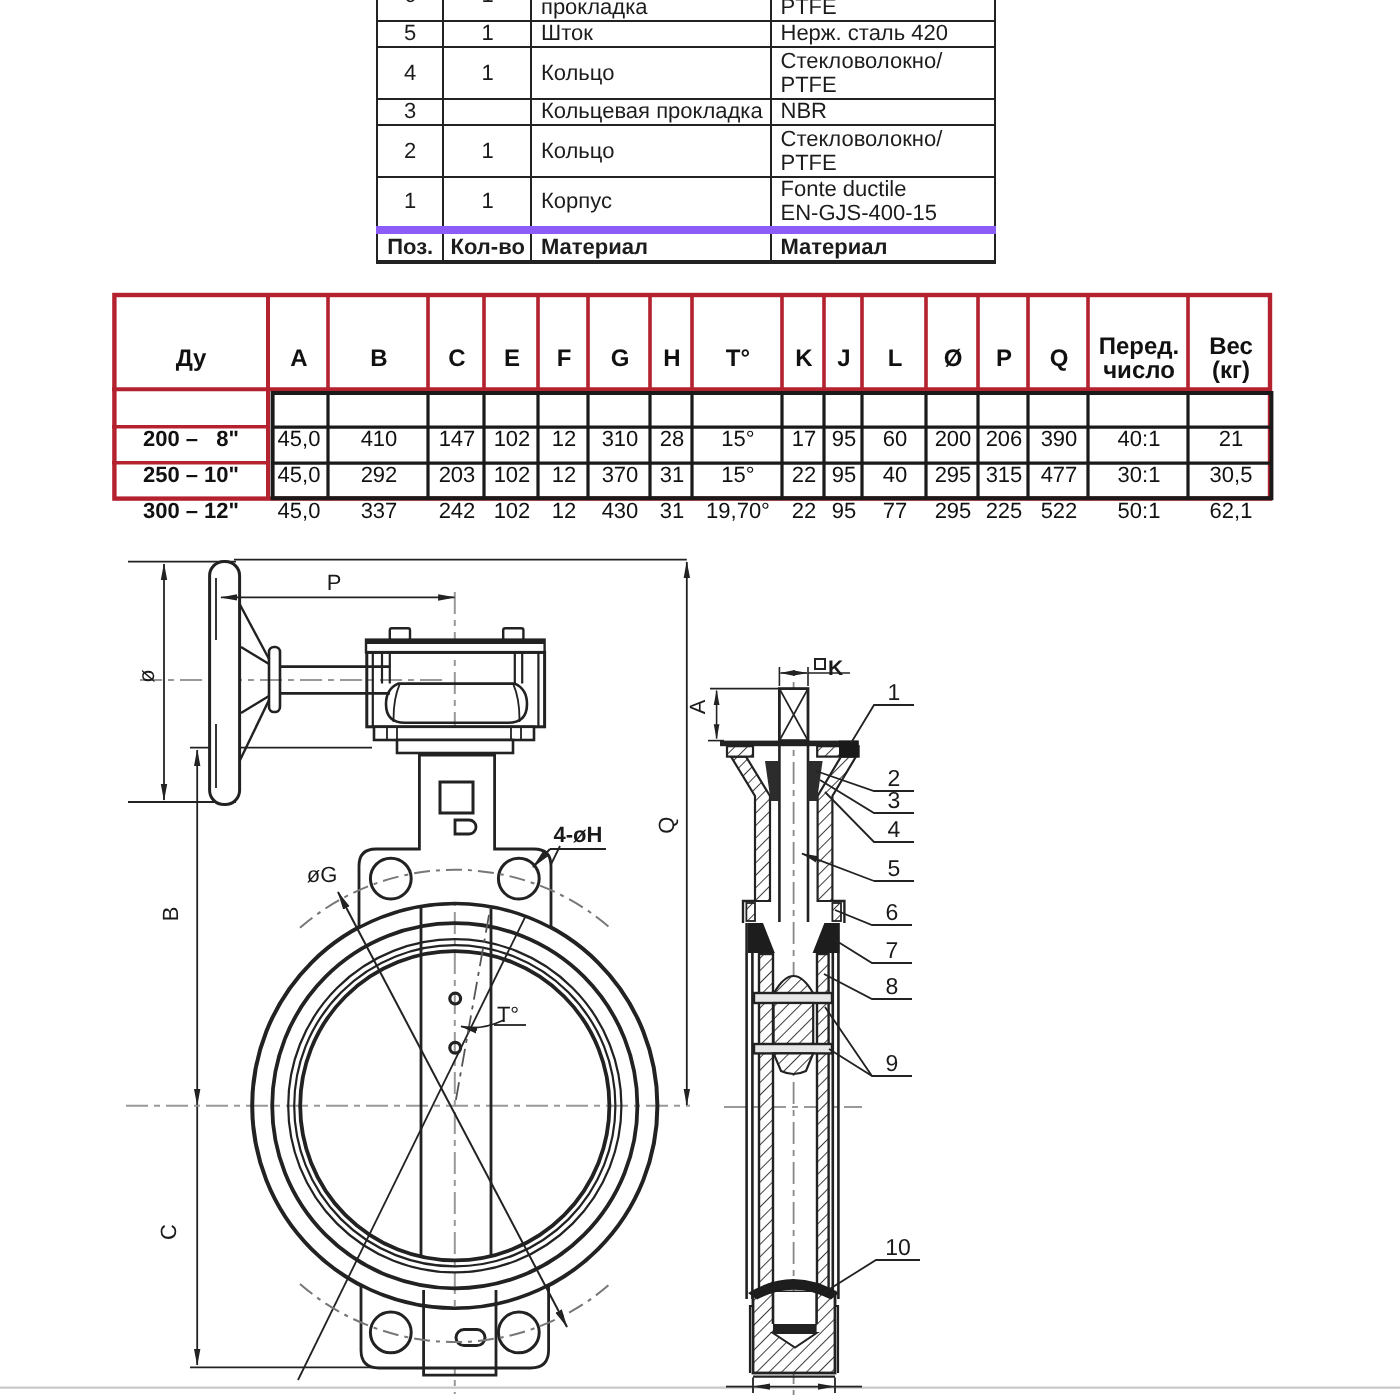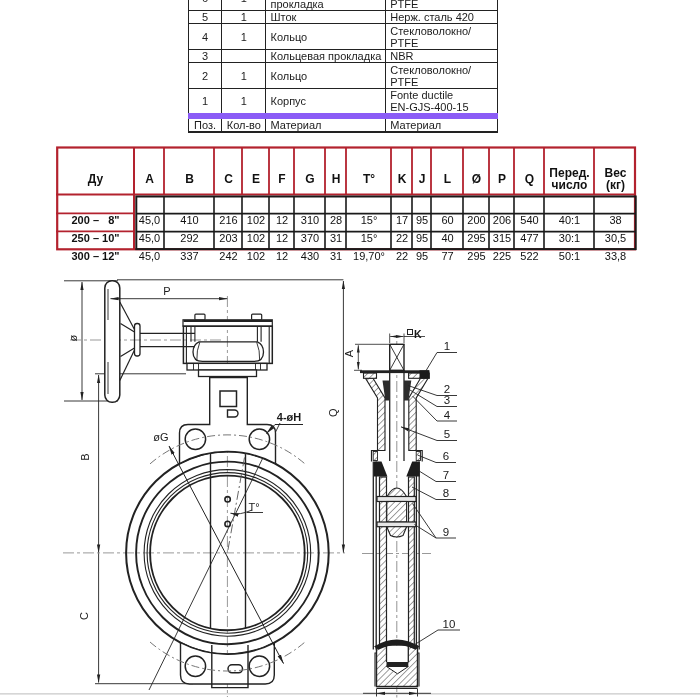--- a/index.html
+++ b/index.html
@@ -3,21 +3,21 @@
 <meta charset="utf-8">
 <style>
 html,body{margin:0;padding:0;background:#fff;}
 #page{position:relative;width:700px;height:700px;overflow:hidden;background:#fff;
   font-family:"Liberation Sans",sans-serif;color:#1a1a1a;padding-left:45px;}
 table{border-collapse:collapse;table-layout:fixed;}
 
 #ptable{position:absolute;left:188px;top:-15px;width:310px;font-size:11px;color:#1c1c1c;}
 #ptable td{border:1px solid #222;padding:0 4px;line-height:12px;vertical-align:middle;white-space:nowrap;overflow:hidden;}
 #ptable td.c{text-align:center;padding:0;}
-#ptable tr.hd td{font-weight:normal;border-top:6px solid #8b5cf6;border-bottom:2px solid #222;}
+#ptable tr.hd td{font-weight:bold;border-top:4px solid #8b5cf6;border-bottom:2px solid #222;}
 
 #rtable{position:absolute;left:56px;top:146px;font-size:11px;color:#111;}
 #rtable td{border:1px solid transparent;text-align:center;padding:0;line-height:12px;}
 #rtable tr.h td{font-weight:bold;font-size:12px;}
 #rtable td.du{font-weight:bold;}
 svg{position:absolute;left:0;top:0;}
 .lbl{font-family:"Liberation Sans",sans-serif;font-size:11px;fill:#1a1a1a;}
 </style>
 </head>
 <body>
@@ -113,34 +113,34 @@
           <td>Ø</td>
           <td>P</td>
           <td>Q</td>
           <td>Перед.<br>число</td>
           <td>Вес<br>(кг)</td>
 </tr>
 <tr style="height:18px">
 <td class="du">200 –&nbsp;&nbsp;&nbsp;8"</td>
           <td>45,0</td>
           <td>410</td>
-          <td>216</td>
+          <td>147</td>
           <td>102</td>
           <td>12</td>
           <td>310</td>
           <td>28</td>
           <td>15°</td>
 <td>17</td>
           <td>95</td>
           <td>60</td>
           <td>200</td>
           <td>206</td>
-          <td>540</td>
+          <td>390</td>
           <td>40:1</td>
-          <td>38</td>
+          <td>21</td>
 </tr>
 <tr style="height:18px">
 <td class="du">250 – 10"</td>
           <td>45,0</td>
           <td>292</td>
           <td>203</td>
           <td>102</td>
           <td>12</td>
           <td>370</td>
           <td>31</td>
@@ -164,21 +164,21 @@
           <td>430</td>
           <td>31</td>
           <td>19,70°</td>
 <td>22</td>
           <td>95</td>
           <td>77</td>
           <td>295</td>
           <td>225</td>
           <td>522</td>
           <td>50:1</td>
-          <td>33,8</td>
+          <td>62,1</td>
 </tr>
 </tbody>
     </table>
 
 <svg id="draw" width="700" height="700" viewBox="0 0 700 700">
 <defs>
 <pattern id="hp" width="4.4" height="4.4" patternUnits="userSpaceOnUse" patternTransform="rotate(45)">
   <rect width="4.4" height="4.4" fill="#fff"></rect>
   <line x1="0" y1="0" x2="0" y2="4.4" stroke="#3c3c3c" stroke-width="1"></line>
 </pattern>

